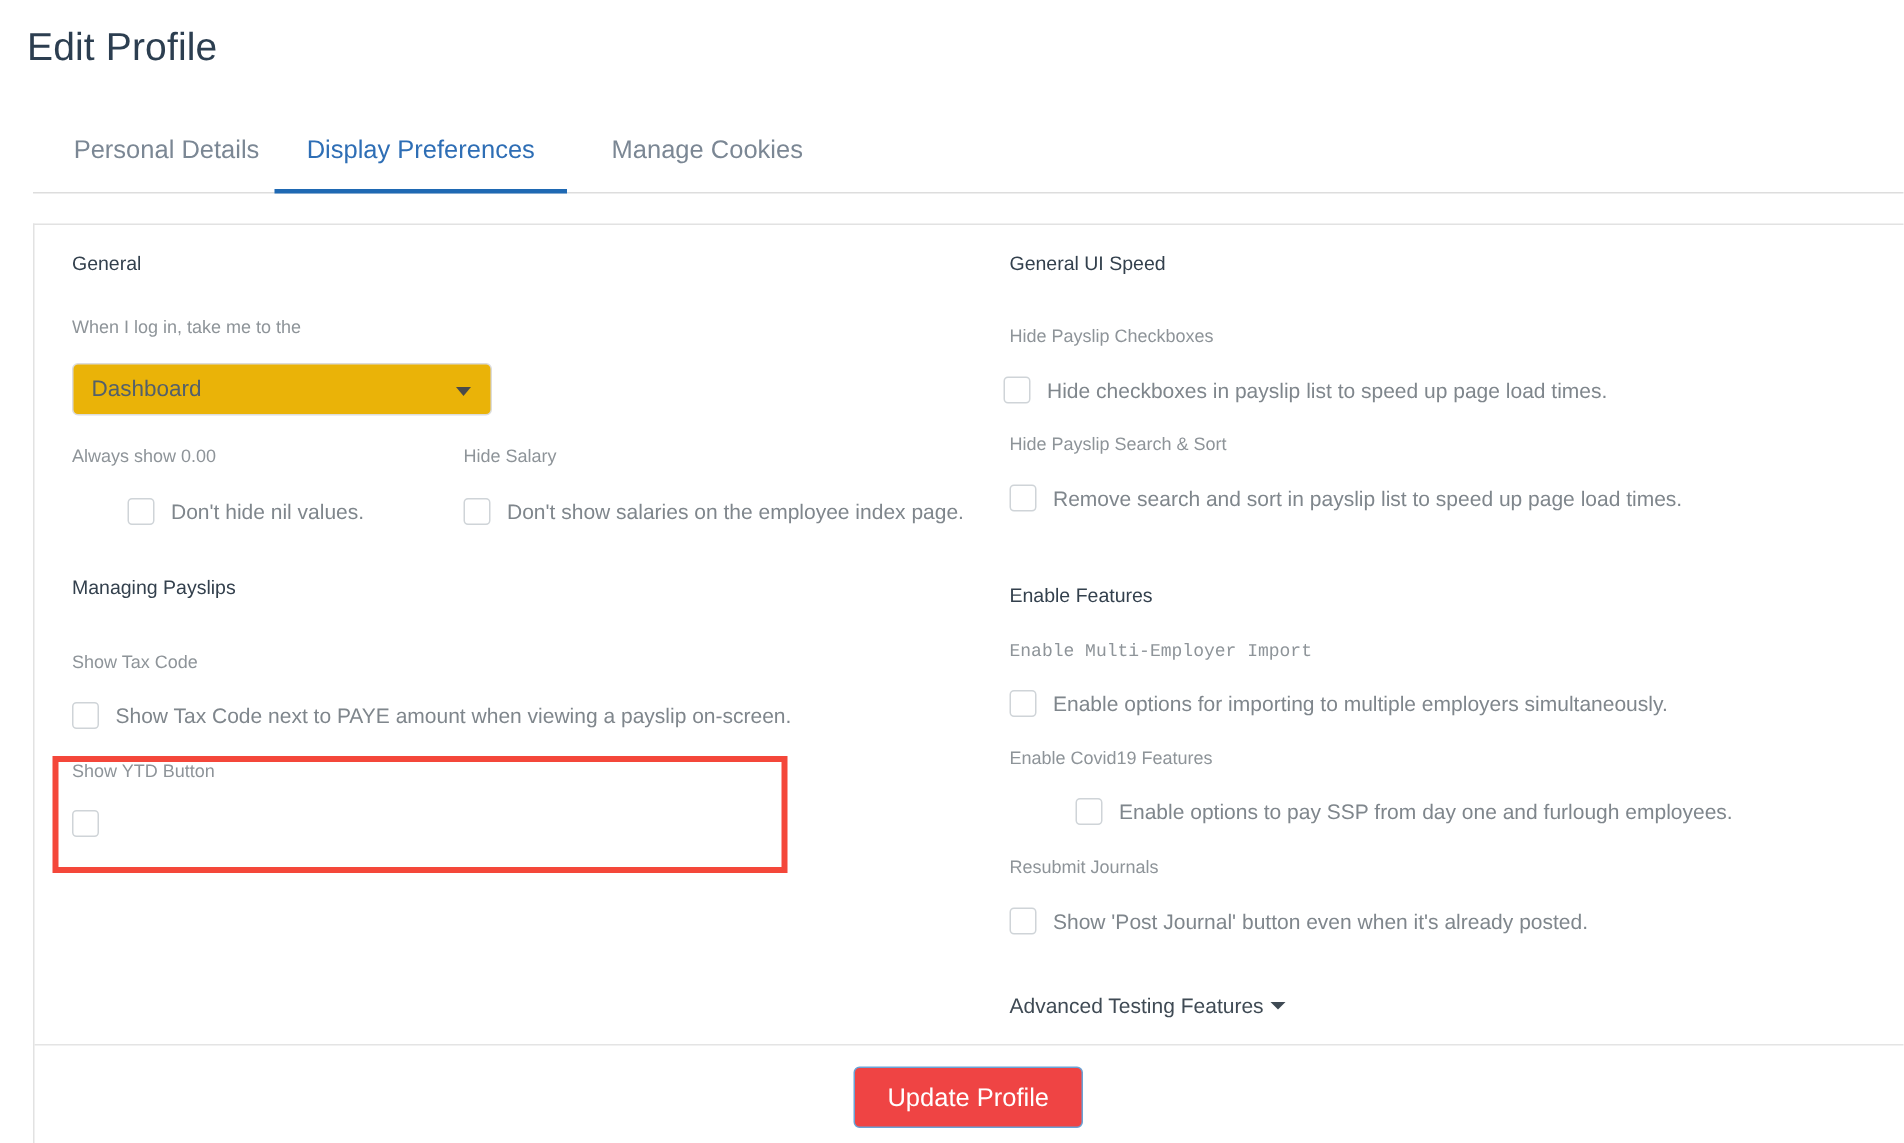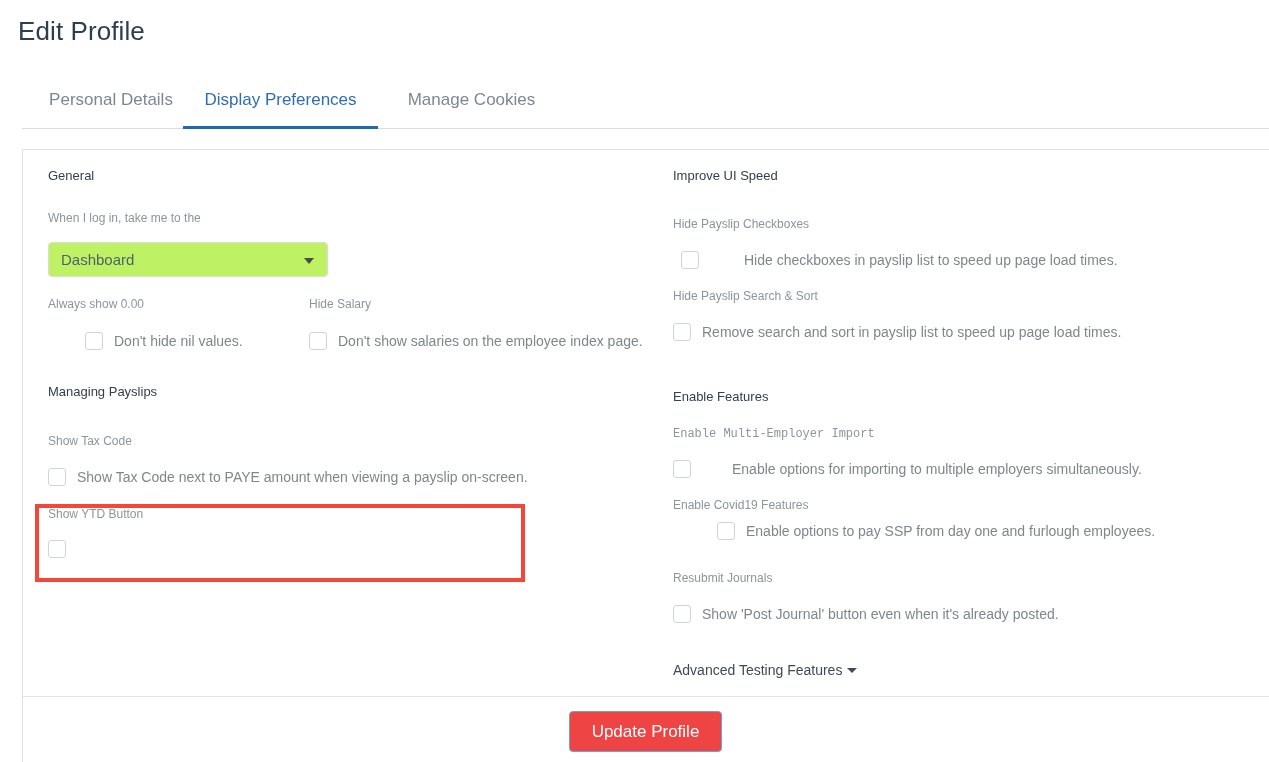--- a/index.html
+++ b/index.html
@@ -98,21 +98,21 @@
     color: #7f868c;
     white-space: nowrap;
   }
 
   
   .select-box {
     position: relative;
     width: 280px; height: 35px;
     border: 1px solid #dcdcdc;
     border-radius: 4px;
-    background: #bef264;
+    background: #eab308;
     cursor: pointer;
   }
   .select-value {
     position: absolute;
     left: 12px; top: 8px;
     font-size: 15px;
     color: #53606b;
     white-space: nowrap;
   }
   .select-caret {
@@ -144,28 +144,28 @@
     left: 0px; top: 354px;
     width: 490px; height: 78px;
     border: 4px solid #f4473a;
     background: transparent;
     pointer-events: none;
   }
 
   
   .p-uispeed-title      { position:absolute; left:12px; top:18px; }
   .p-hidecb-label       { position:absolute; left:12px; top:67px; }
-  .p-hidecb-check       { position:absolute; left:20px; top:101px;gap:34px; }
+  .p-hidecb-check       { position:absolute; left:8px; top:101px; }
   .p-hidess-label       { position:absolute; left:12px; top:139px; }
   .p-hidess-check       { position:absolute; left:12px; top:173px; }
   .p-features-title     { position:absolute; left:12px; top:227px;margin-top:12px; }
   .p-multiemp-label     { position:absolute; left:12px; top:277px;font-family:Liberation Mono, monospace; }
-  .p-multiemp-check     { position:absolute; left:12px; top:310px;gap:30px; }
+  .p-multiemp-check     { position:absolute; left:12px; top:310px; }
   .p-covid-label        { position:absolute; left:12px; top:348px; }
-  .p-covid-check        { position:absolute; left:12px; top:372px;padding-left:44px; }
+  .p-covid-check        { position:absolute; left:12px; top:382px;padding-left:44px; }
   .p-resub-label        { position:absolute; left:12px; top:421px; }
   .p-resub-check        { position:absolute; left:12px; top:455px; }
   .p-advanced           { position:absolute; left:12px; top:512px;
                           font-size:14px; color:#3f4a54; white-space:nowrap;
                           cursor:pointer; }
   .adv-caret {
     display: inline-block;
     margin-left: 5px;
     width: 0; height: 0;
     border-left: 5px solid transparent;
@@ -244,21 +244,21 @@
       <div class="field-label p-ytd-label">Show YTD Button</div>
       <div class="check-row p-ytd-check">
         <span class="cbox"></span>
       </div>
 
       <div class="highlight-box"></div>
     </div>
 
     <div class="col-right">
 
-      <div class="section-title p-uispeed-title">Improve UI Speed</div>
+      <div class="section-title p-uispeed-title">General UI Speed</div>
 
       <div class="field-label p-hidecb-label">Hide Payslip Checkboxes</div>
       <div class="check-row p-hidecb-check">
         <span class="cbox"></span>
         <span class="check-text">Hide checkboxes in payslip list to speed up page load times.</span>
       </div>
 
       <div class="field-label p-hidess-label">Hide Payslip Search &amp; Sort</div>
       <div class="check-row p-hidess-check">
         <span class="cbox"></span>

